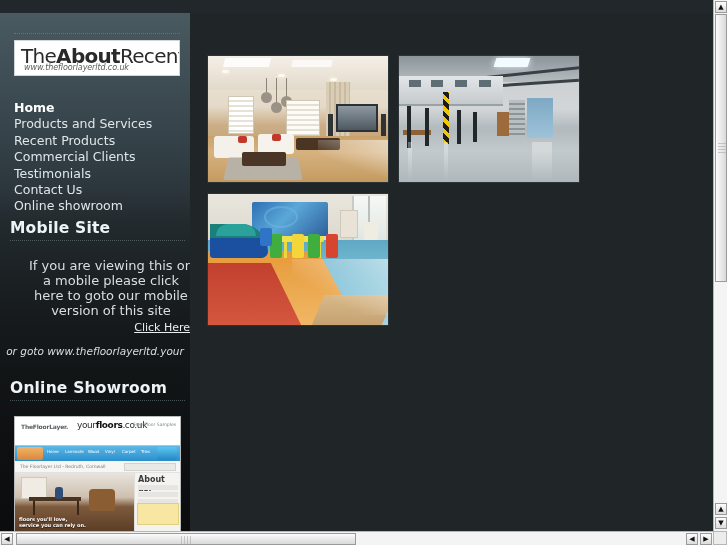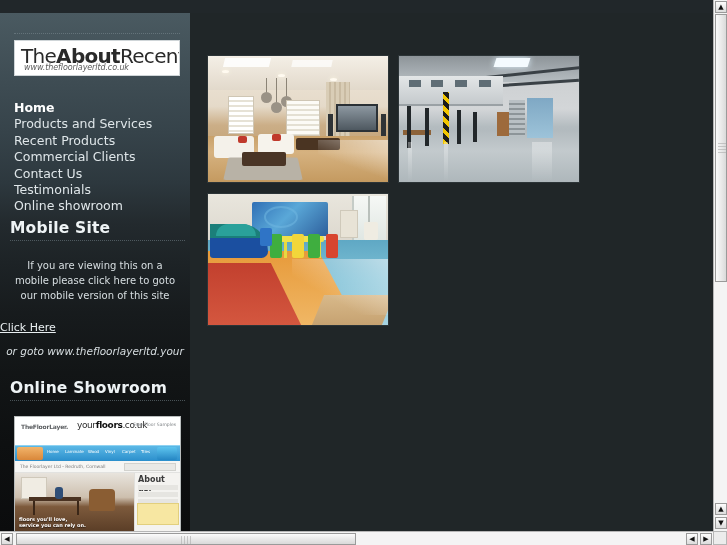--- a/index.html
+++ b/index.html
@@ -112,30 +112,30 @@
   .sec-head .rule {
     margin-top: 3px;
     border-top: 1px dotted #6e7c83;
     opacity: .6;
     height: 1px;
   }
   #head-mobile { top: 206px; }
   #head-showroom { top: 366px; }
 
   #mobile-copy {
-    position: absolute; left: 12px; top: 245px;
+    position: absolute; left: 28px; top: 245px;
     width: 166px;
     text-align: center;
-    font-size: 10px;
+    font-size: 13px;
     line-height: 15px;
     color: #d8dfe2;
   }
   #click-here {
     position: absolute; left: 0; top: 303px;
-    width: 190px; text-align: left;
+    width: 190px; text-align: right;
   }
   #click-here a {
     font-size: 11px;
     color: #e8eef0;
     text-decoration: underline;
   }
   #mobi-line {
     position: absolute; left: 0; top: 332px;
     width: 190px; text-align: center;
     font-size: 10.5px;
@@ -450,22 +450,22 @@
           <div class="l1"><span class="thin">The</span><b>About</b><span class="thin">Recent</span><span class="sup">ltd</span></div>
           <div class="l2">www.thefloorlayerltd.co.uk</div>
         </div>
       </div>
 
       <nav id="nav">
         <a href="#" class="active">Home</a>
         <a href="#">Products and Services</a>
         <a href="#">Recent Products</a>
         <a href="#">Commercial Clients</a>
+        <a href="#">Testimonials</a>
         <a href="#">Contact Us</a>
-        <a href="#">Testimonials</a>
         <a href="#">Online showroom</a>
       </nav>
 
       <div class="sec-head" id="head-mobile">
         <div class="t">Mobile Site</div>
         <div class="rule"></div>
       </div>
 
       <div id="mobile-copy">If you are viewing this on a mobile please click here to goto our mobile version of this site</div>
 

